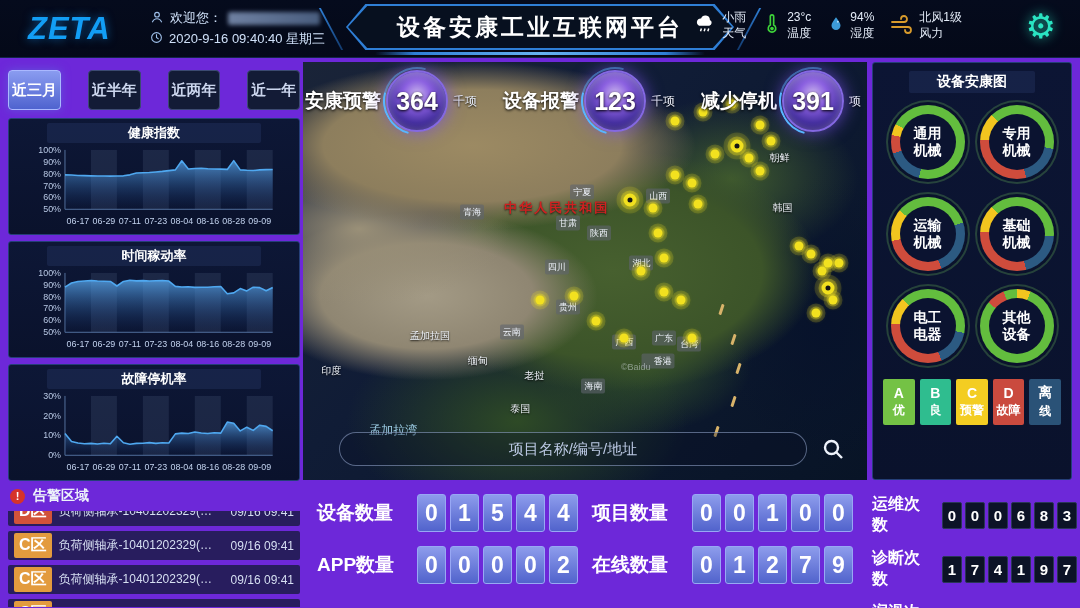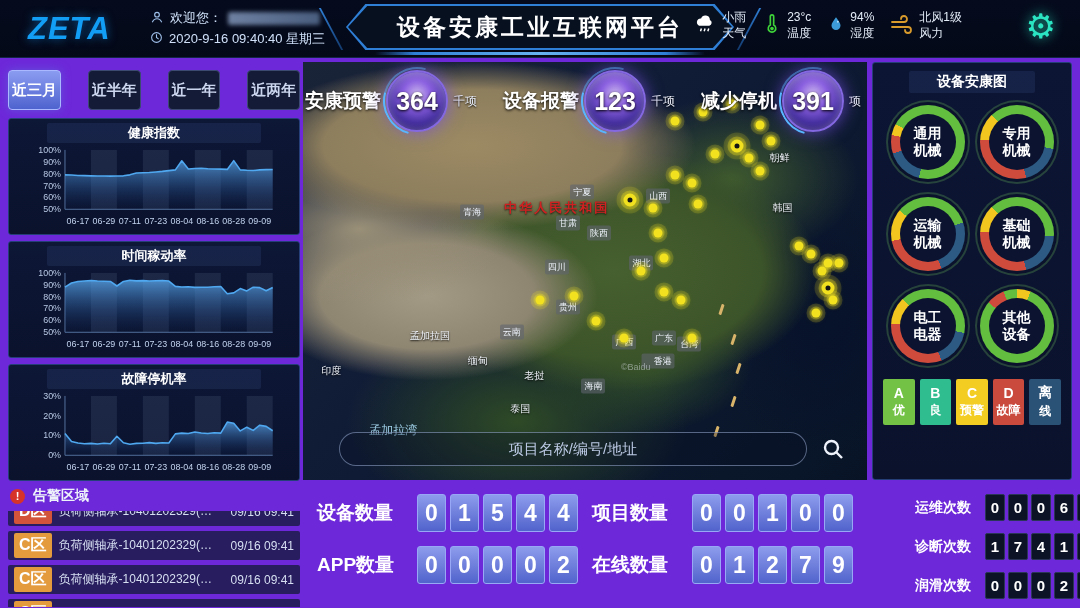--- a/index.html
+++ b/index.html
@@ -88,21 +88,21 @@
   .rp-title{height:22px;margin:0 26px 4px;display:flex;align-items:center;justify-content:center;font-size:14px;font-weight:bold;color:#fff;background:rgba(70,95,160,.18);border-radius:2px;}
   #gauges{display:grid;grid-template-columns:1fr 1fr;row-gap:18px;justify-items:center;padding-top:8px;}
   .gauge{position:relative;width:74px;height:74px;border-radius:50%;box-shadow:0 0 0 3px #0a122c,0 0 0 5px rgba(110,190,90,.28);}
   .gauge-center{position:absolute;inset:9px;border-radius:50%;background:#0b1330;display:flex;align-items:center;justify-content:center;text-align:center;font-size:14px;font-weight:bold;color:#fff;line-height:1.25;}
   #legend{display:flex;gap:5px;justify-content:center;margin-top:16px;}
   .legend-box{width:32px;height:46px;border-radius:2px;display:flex;flex-direction:column;align-items:center;justify-content:center;color:#fff;font-weight:bold;gap:1px;}
   .legend-grade{font-size:14px;}
   .legend-label{font-size:12px;}
   #right-counters{margin-top:14px;display:flex;flex-direction:column;gap:12px;}
   .rc-row{display:flex;align-items:center;gap:8px;}
-  .rc-label{font-size:14px;font-weight:bold;color:#fff;width:62px;flex:none;margin-left:43px;}
+  .rc-label{font-size:16px;font-weight:bold;color:#fff;width:62px;flex:none;}
   .rc-digits{display:flex;gap:3px;}
   .rc-box{width:20px;height:27px;background:#0c1327;border:1px solid #2a3558;border-radius:2px;display:flex;align-items:center;justify-content:center;font-size:15px;font-weight:bold;color:#fff;}
 </style>
 </head>
 <body>
 
 <div class="app">
 
   <header>
     <div class="logo">ZETA</div>
@@ -177,22 +177,22 @@
           </span>
       </div>
     </div>
     <div class="gear">⚙</div>
   </header>
 
   <div class="left-col">
     <div class="filters" id="filters">
         <div class="filter-btn active">近三月</div>
         <div class="filter-btn">近半年</div>
+        <div class="filter-btn">近两年</div>
         <div class="filter-btn">近一年</div>
-        <div class="filter-btn">近两年</div>
       </div>
     <div id="charts">
         <div class="chart-panel">
           <div class="chart-title">健康指数</div>
           <svg viewBox="0 0 252 92" class="chart">
             <defs>
               <linearGradient id="grad0" x1="0" y1="0" x2="0" y2="1">
                 <stop offset="0%" stop-color="rgba(90,170,240,0.75)"></stop>
                 <stop offset="100%" stop-color="rgba(20,50,110,0.06)"></stop>
               </linearGradient>

